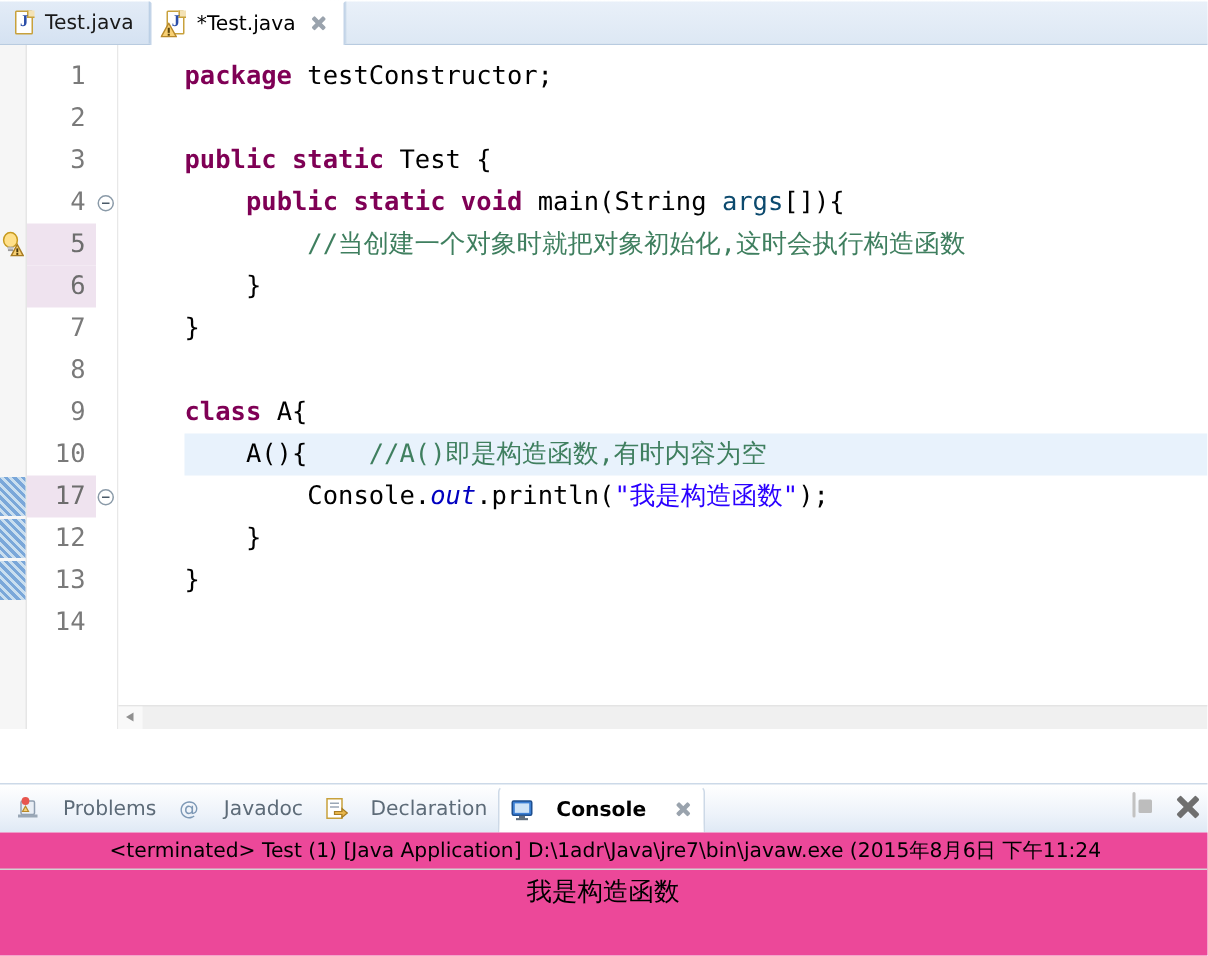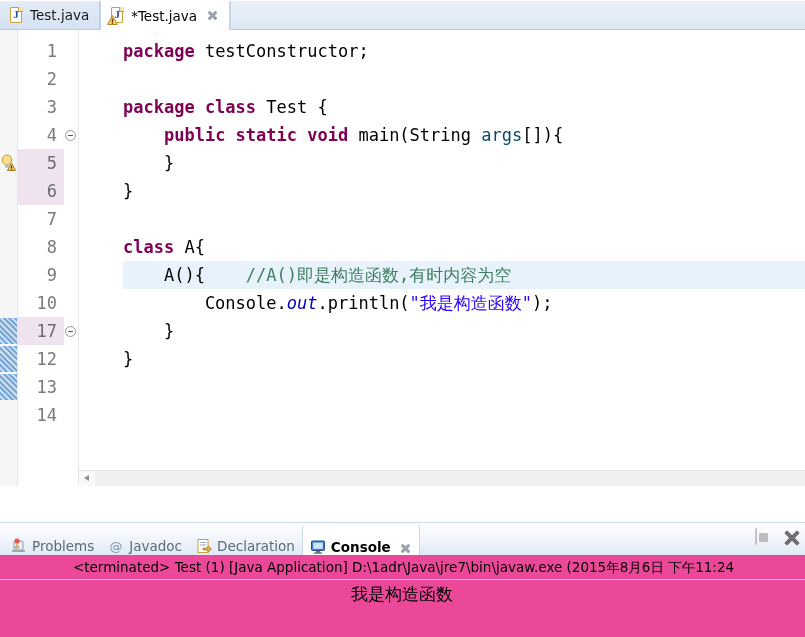--- a/index.html
+++ b/index.html
@@ -275,22 +275,22 @@
     height: 32px;
     background: linear-gradient(to bottom, #ffffff 0%, #eef3fa 60%, #dfe9f5 100%);
     border-top: 1px solid #ccd9e8;
     display: flex;
     align-items: center;
     padding-left: 4px;
   }
   .vtab {
     height: 30px;
     display: flex;
-    align-items: flex-end;
-    gap: 5px;
+    align-items: center;
+    gap: 15px;
     padding: 0 7px;
     font-size: 13.5px;
     color: #5d6b78;
     box-sizing: border-box;
     cursor: default;
   }
   .vtab.active {
     background: #ffffff;
     border-top: 1px solid #ffffff;
     border-left: 1px solid #cdd9e7;
@@ -475,22 +475,23 @@
         </div>
         <div class="foldcell"></div>
         <div class="foldcell"></div>
         <div class="foldcell"></div>
       </div>
   </div>
   <div id="code-area">
     <div class="code-rows" id="code-rows">
         <div class="crow"><span class="kw">package</span><span class="pln"> testConstructor;</span></div>
         <div class="crow"></div>
-        <div class="crow"><span class="kw">package class</span><span class="pln"> Test {</span></div>
+        <div class="crow"><span class="kw">public static</span><span class="pln"> Test {</span></div>
         <div class="crow"><span class="pln">    </span><span class="kw">public static void</span><span class="pln"> main(String </span><span class="par">args</span><span class="pln">[]){</span></div>
+        <div class="crow"><span class="cmt">        //当创建一个对象时就把对象初始化,这时会执行构造函数</span></div>
         <div class="crow"><span class="pln">    }</span></div>
         <div class="crow"><span class="pln">}</span></div>
         <div class="crow"></div>
         <div class="crow"><span class="kw">class</span><span class="pln"> A{</span></div>
         <div class="crow cursorline"><span class="pln">    A(){    </span><span class="cmt">//A()即是构造函数,有时内容为空</span></div>
         <div class="crow"><span class="pln">        Console.</span><span class="fld">out</span><span class="pln">.println(</span><span class="str">"我是构造函数"</span><span class="pln">);</span></div>
         <div class="crow"><span class="pln">    }</span></div>
         <div class="crow"><span class="pln">}</span></div>
       </div>
   </div>

